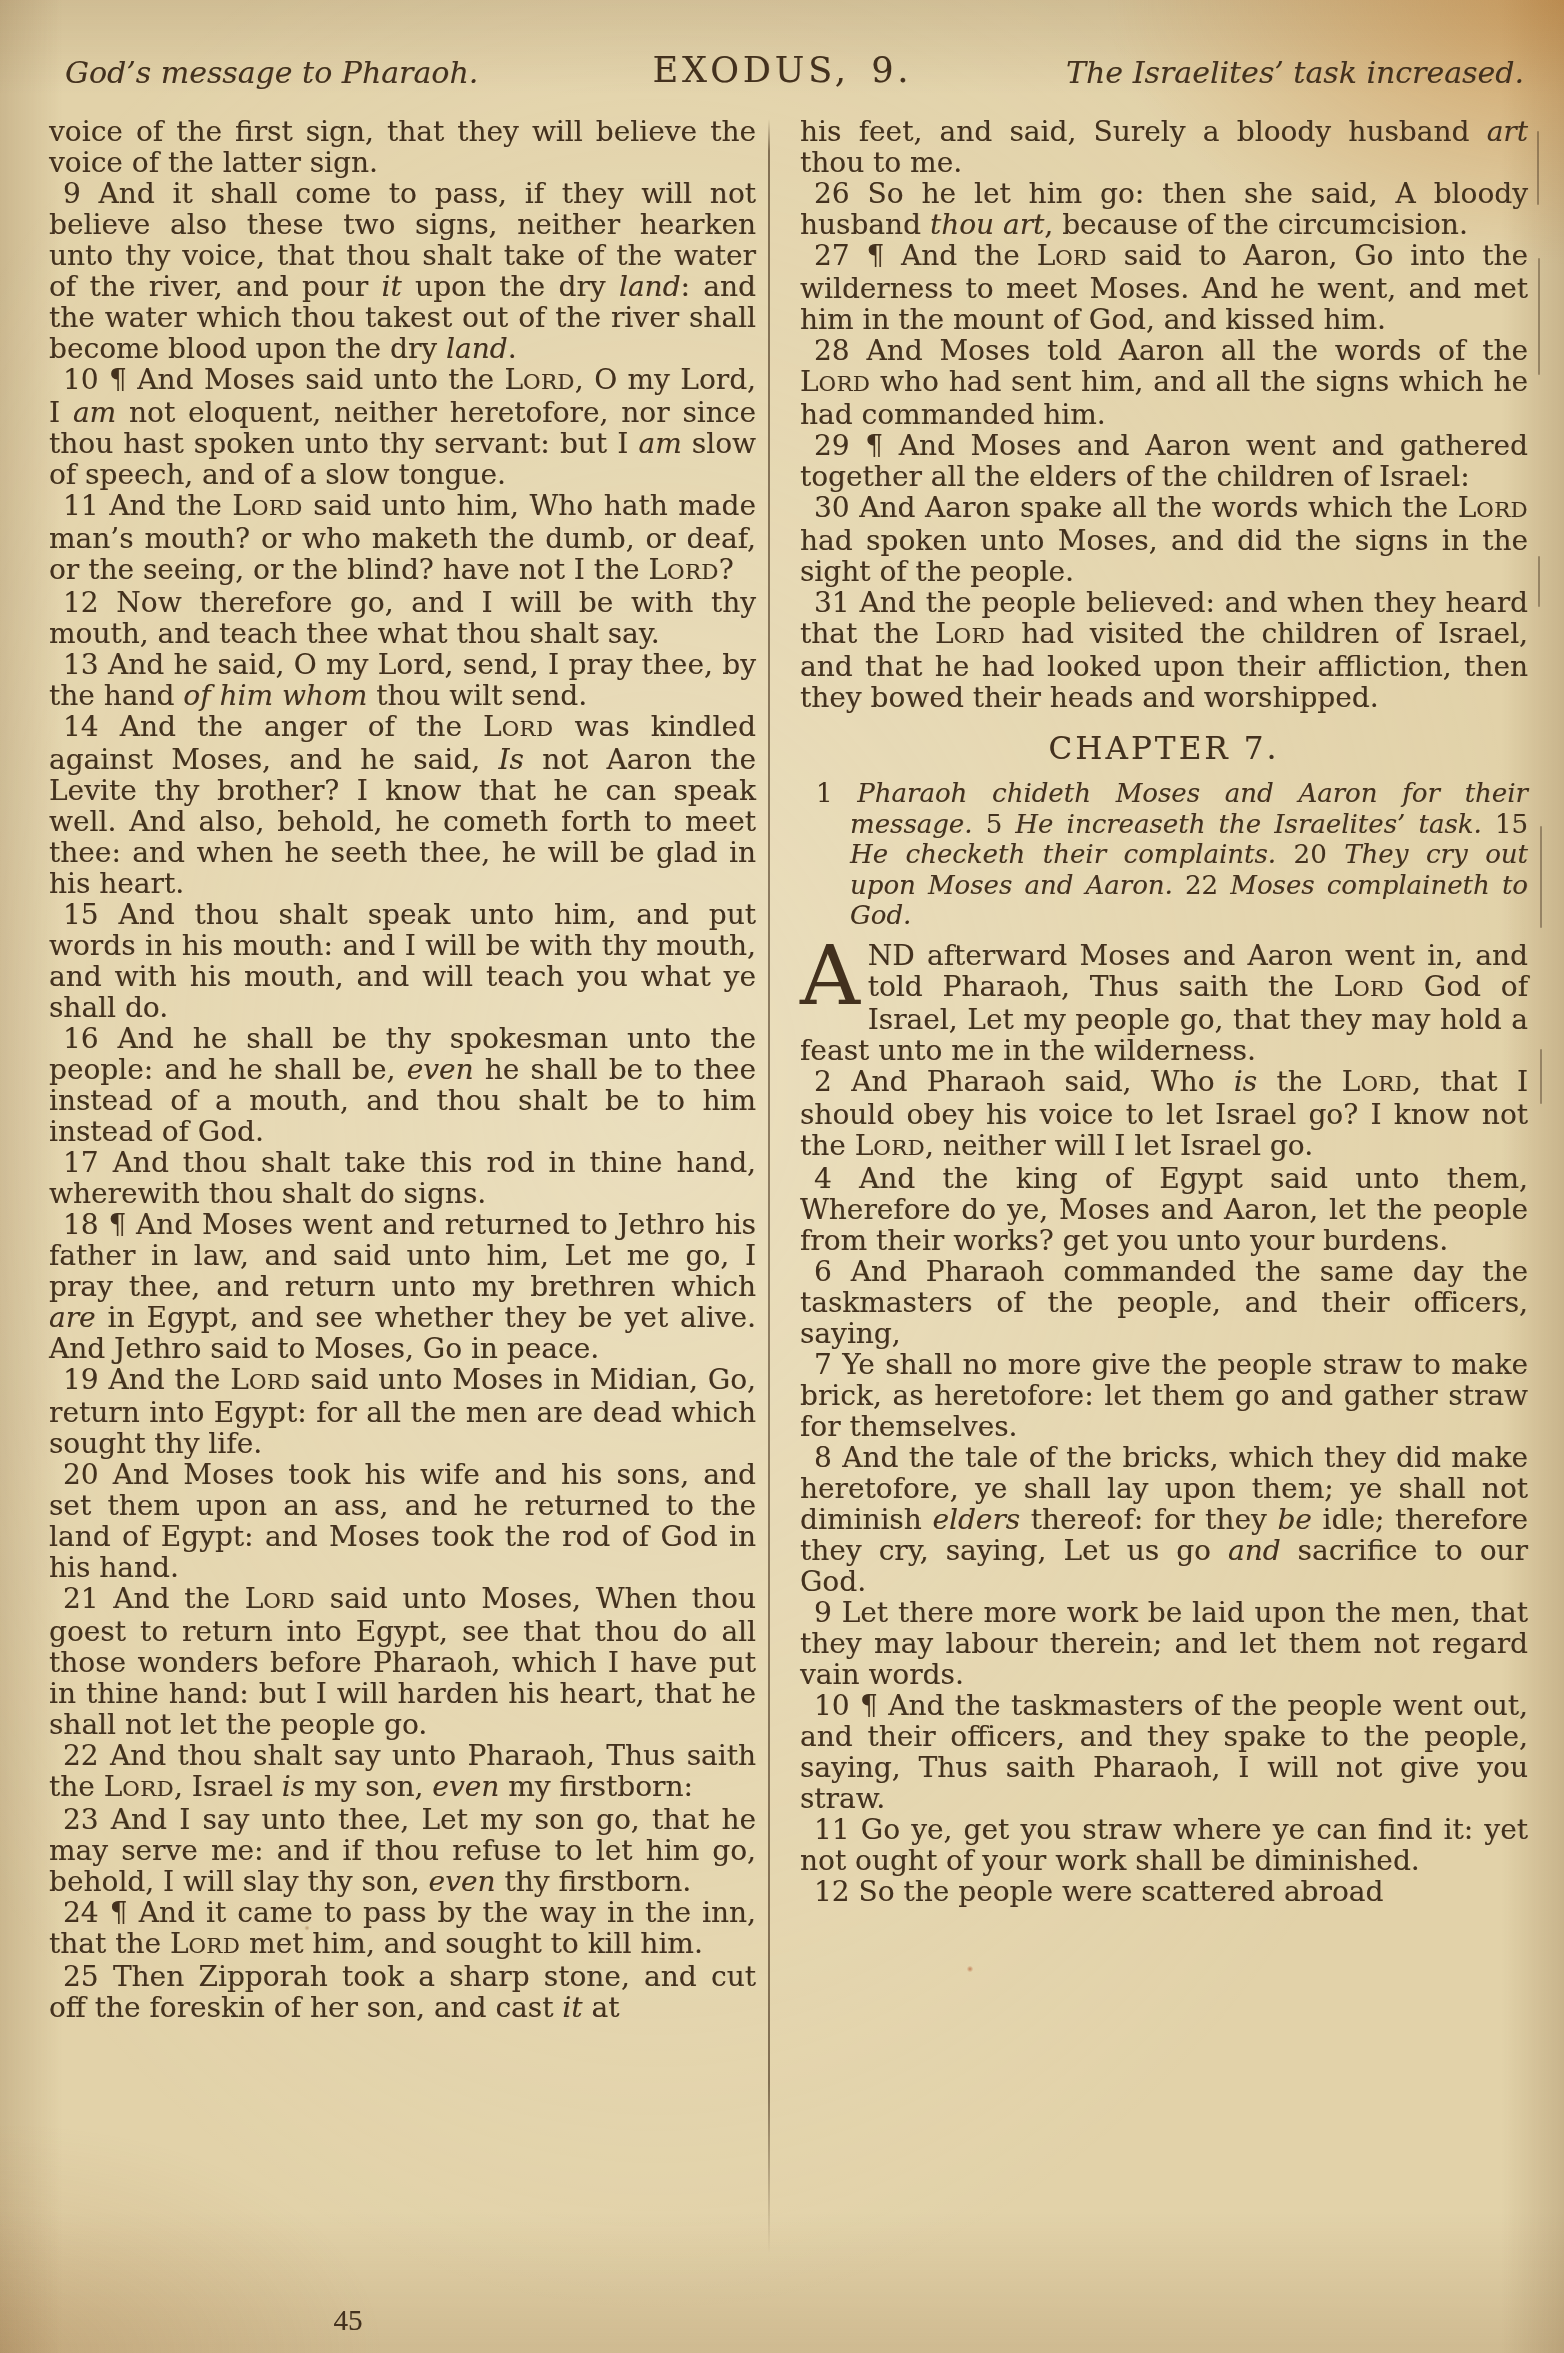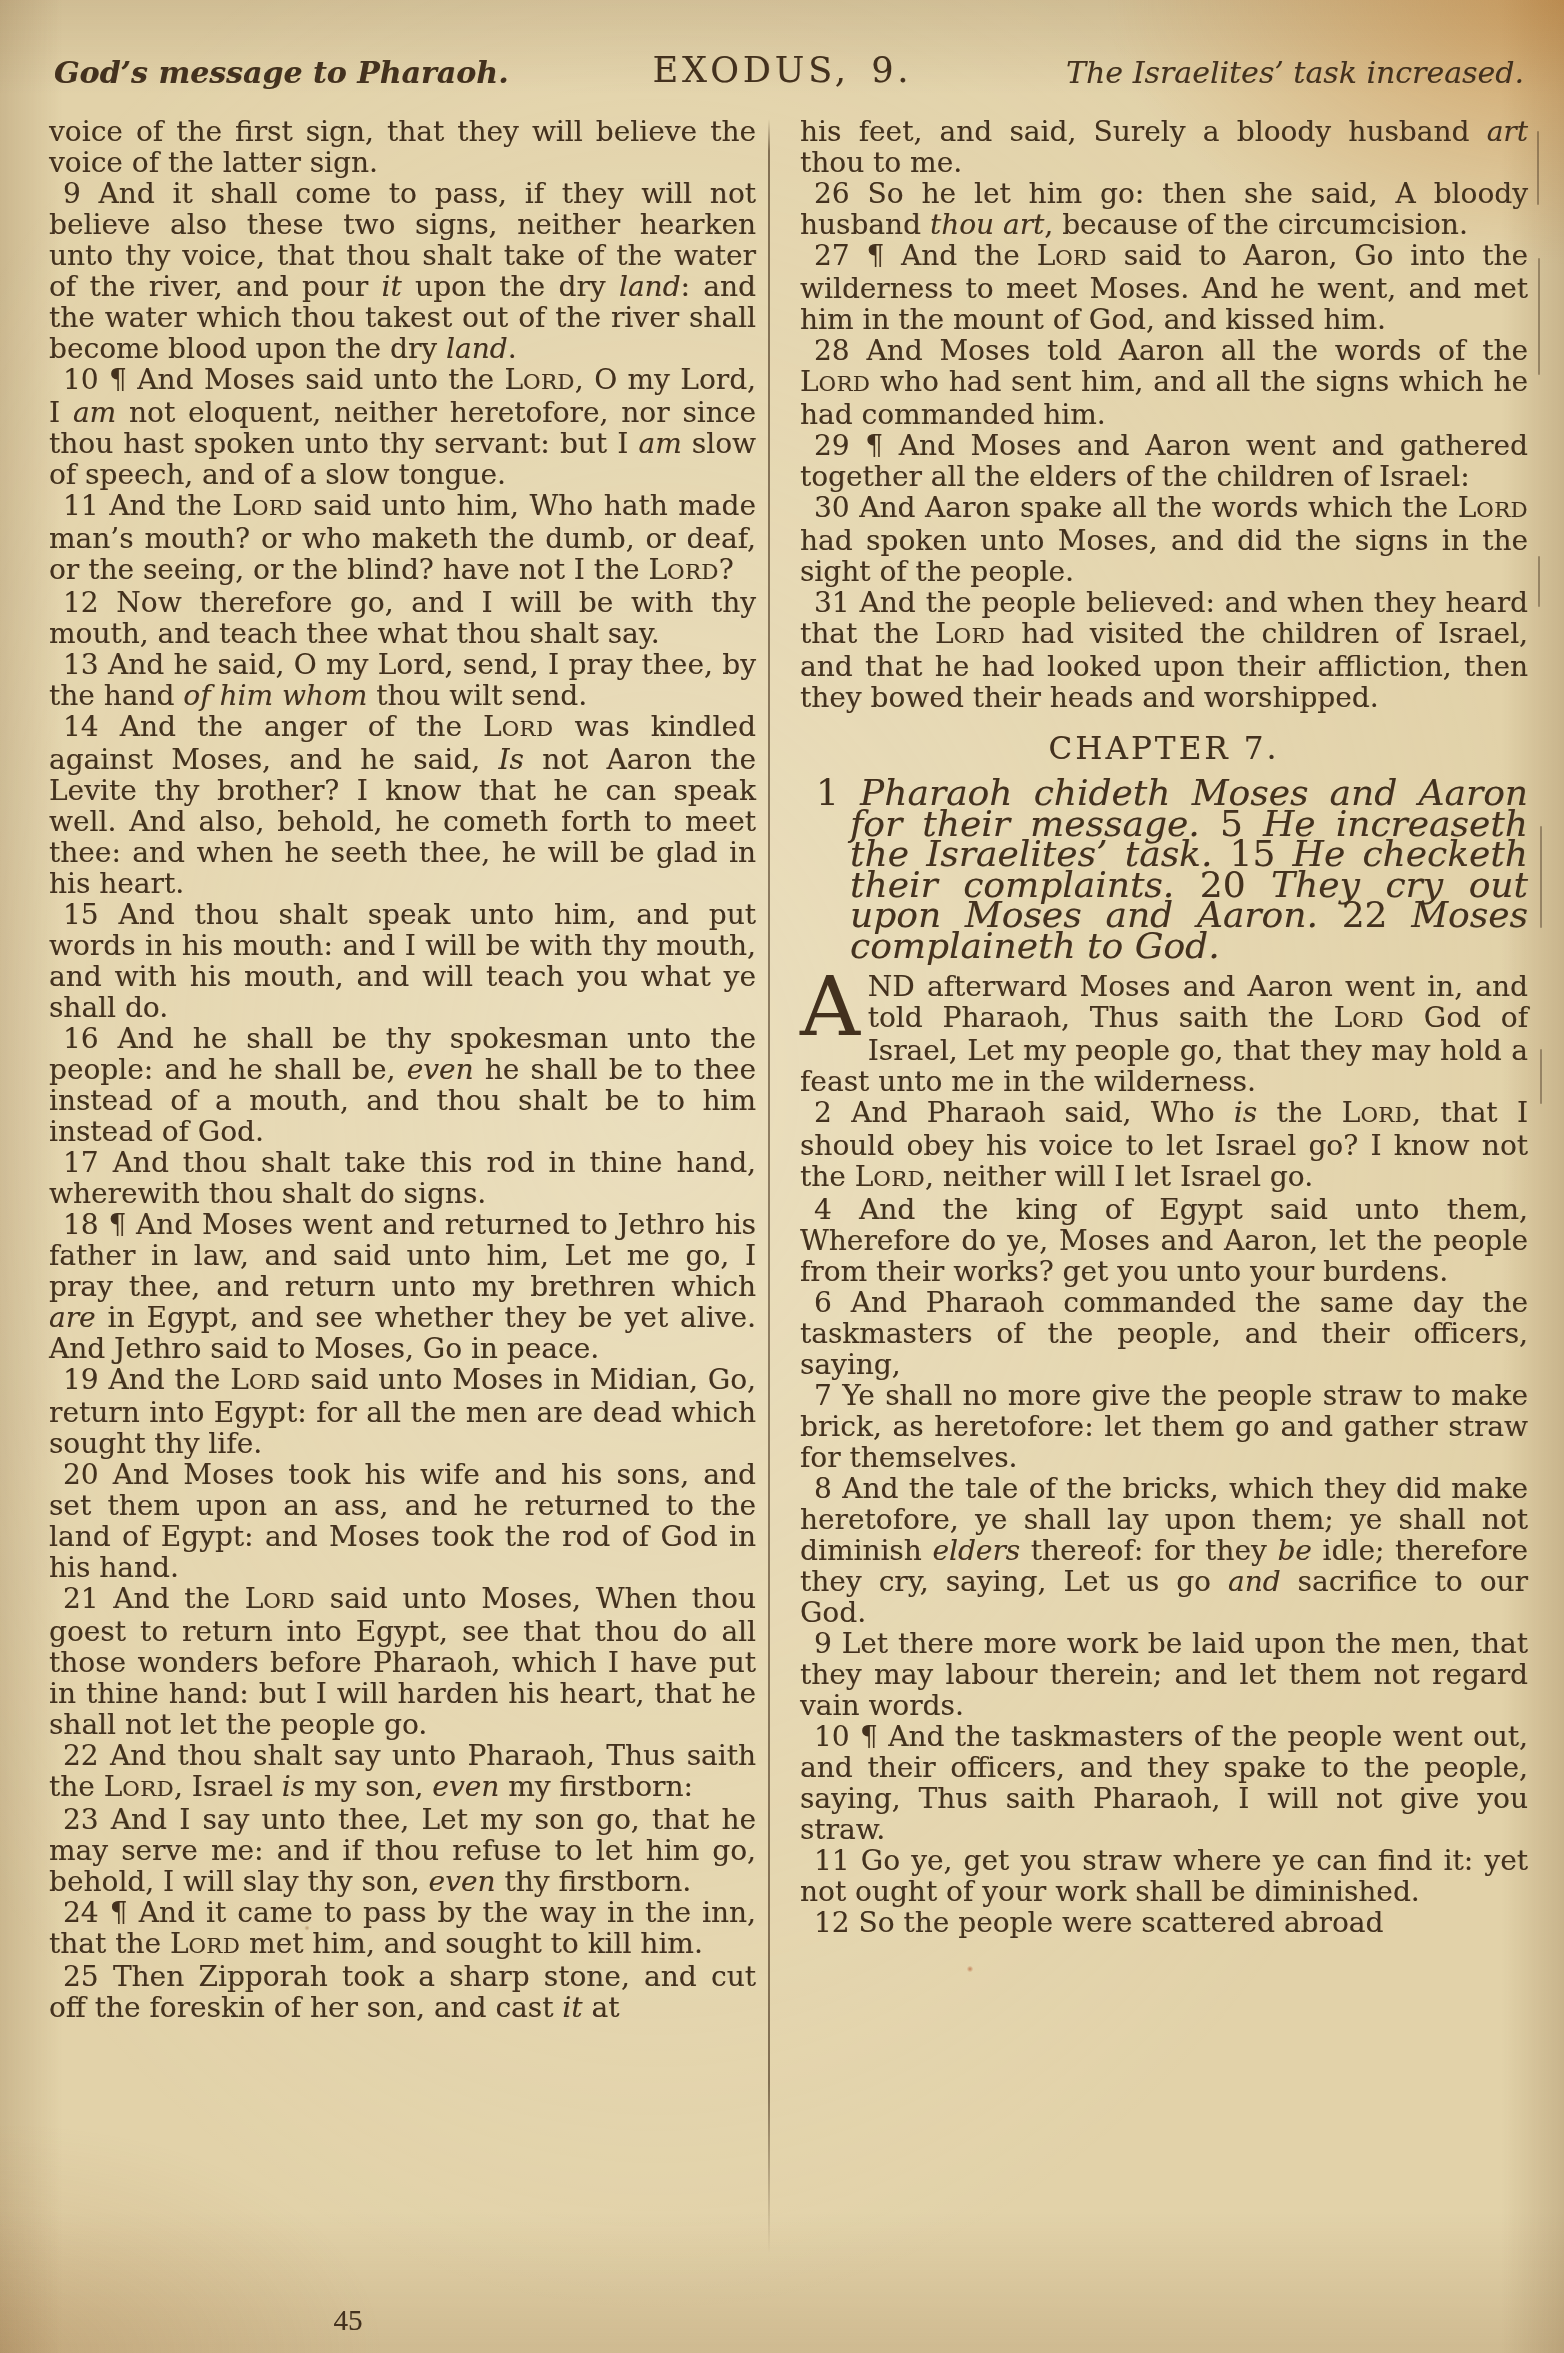--- a/index.html
+++ b/index.html
@@ -16,21 +16,21 @@
       radial-gradient(ellipse 704px 407px at 100% 0%, rgba(186,115,38,0.50), rgba(186,115,38,0) 65%),
       radial-gradient(ellipse 548px 329px at 0% 100%, rgba(150,100,48,0.22), rgba(150,100,48,0) 70%),
       radial-gradient(ellipse 1174px 1643px at 42% 46%, rgba(255,252,238,0.30), rgba(255,252,238,0) 75%),
       linear-gradient(to right, rgba(110,75,35,0.20) 0%, rgba(110,75,35,0) 4%, rgba(110,75,35,0) 96%, rgba(110,75,35,0.22) 100%),
       linear-gradient(to bottom, rgba(110,75,35,0.16) 0%, rgba(110,75,35,0) 4%, rgba(110,75,35,0) 94%, rgba(130,90,45,0.20) 100%);
   }
   .ink{ text-shadow:0.3px 0.3px 0.5px rgba(67,49,30,0.35); }
   .header-left, .header-right{
     position:absolute; top:55px; font-style:italic; font-size:30px; white-space:nowrap;
   }
-  .header-left{ left:54px;font-weight:bold; }
+  .header-left{ left:65px; }
   .header-right{ right:41px; }
   .header-center{
     position:absolute; top:50px; left:50%; transform:translateX(-50%);
     font-size:35px; letter-spacing:3.9px; word-spacing:6.3px; white-space:nowrap;
   }
   .col{
     position:absolute; top:116px; text-align:justify;
     font-size:28px; line-height:31px;
   }
   .col-left{ left:49px; width:707px; }
@@ -45,21 +45,21 @@
   p.verse.cont{ text-indent:0; }
   p.verse.dcp{ text-indent:0; }
   .lord{ white-space:nowrap; }
   .sc{ font-size:0.76em; letter-spacing:0.4px; }
   .rm{ font-style:normal; }
   .chapter-heading{
     text-align:center; text-indent:0; font-size:31px; font-weight:normal;
     letter-spacing:3.1px; margin:20.3px 0 14px 0;
   }
   .summary{
-    font-style:italic; font-size:36px; line-height:30.5px;
+    font-style:italic; font-size:26px; line-height:30.5px;
     margin:0 0 9.4px 0; padding-left:50px; text-indent:-34px; text-align:justify;
   }
   .dc{
     float:left; font-size:83px; line-height:63px; padding:3.9px 7.8px 0 0;
   }
   .pageno{
     position:absolute; left:313px; top:2304px; width:70px; text-align:center; font-size:29px;font-family:Liberation Serif, serif;
   }
   .edge-mark{
     position:absolute; width:2.3px; background:rgba(60,42,24,0.40); border-radius:1.6px;

